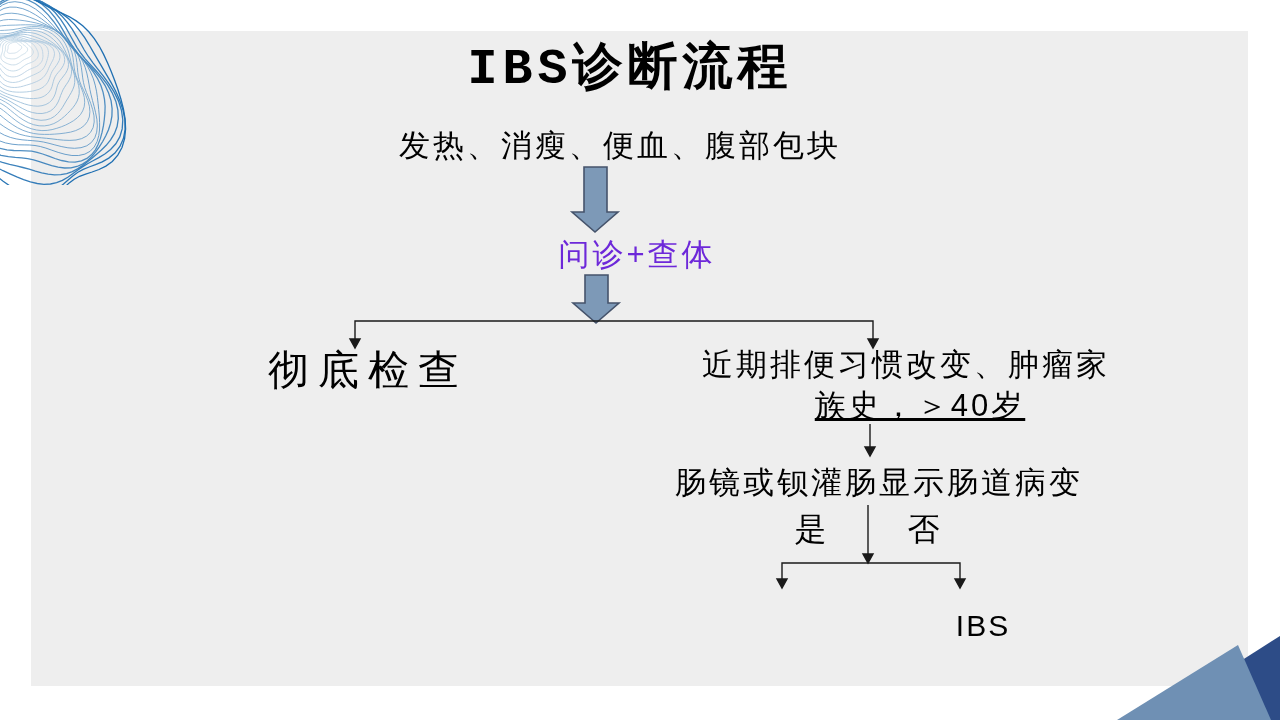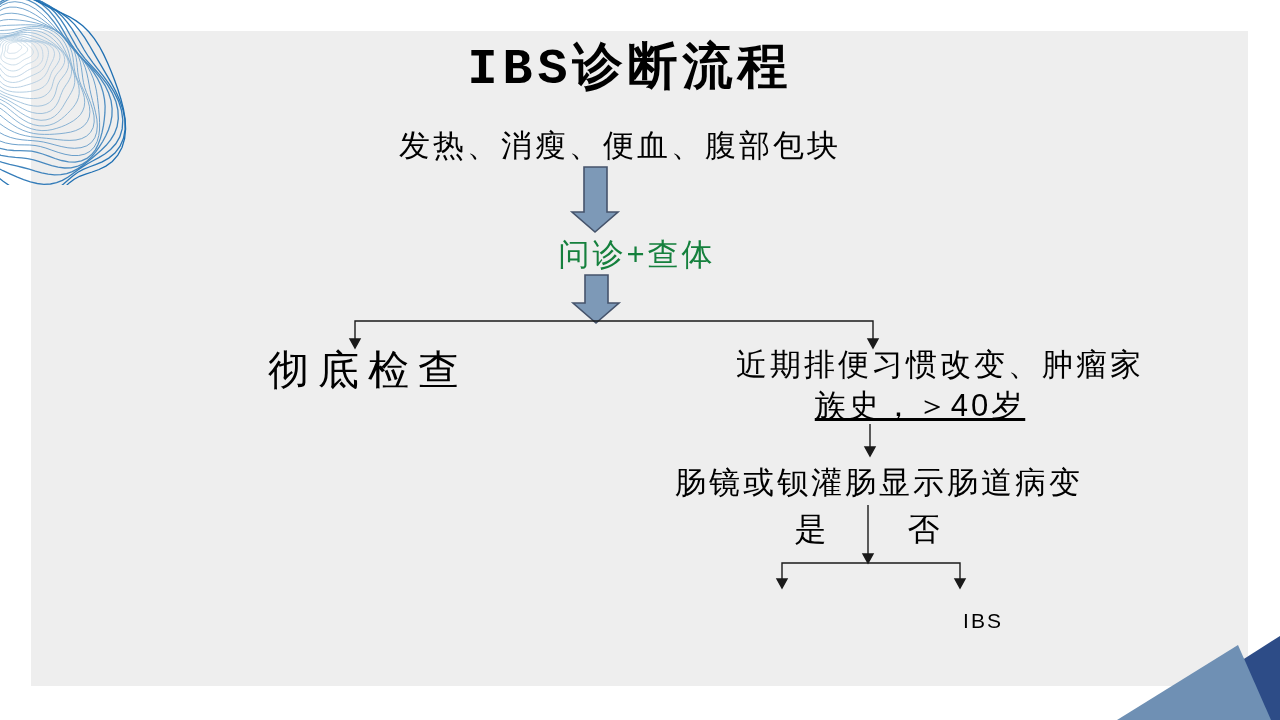--- a/index.html
+++ b/index.html
@@ -24,27 +24,27 @@
   }
   .center{transform:translateX(-50%);}
   .title{
     top:40px;left:630px;
     font-size:50px;font-weight:bold;letter-spacing:5px;
   }
   .body-text{font-size:31px;letter-spacing:3px;}
   .t-symptoms{top:127px;left:620px;}
   .t-assessment{top:236px;left:637px;}
   .t-left-branch{top:346px;left:268px;letter-spacing:9px;font-size:41px;}
-  .t-right1{top:346px;left:940px;}
+  .t-right1{top:346px;left:906px;}
   .t-right2{top:387px;left:920px;text-decoration:underline;}
   .t-invest{top:464px;left:879px;}
   .t-yes{top:510px;left:812px;font-size:32px;}
   .t-no{top:510px;left:925px;font-size:32px;}
   .t-primary{top:606px;left:774px;}
-  .t-ibs{top:608px;left:983px;font-size:21px;letter-spacing:2px;}
+  .t-ibs{top:608px;left:983px;font-size:30px;letter-spacing:2px;}
 </style>
 </head>
 <body>
 
 <div class="stage" style="background: rgb(255, 255, 255);">
 
   <div class="slide-bg" style="background: rgb(238, 238, 238);"></div>
 
   <svg id="spiral-svg" class="decor" width="160" height="185" viewBox="0 0 160 185">
       <path d="M20.7 45.6L21.1 45.9L21.4 46.3L21.7 46.8L21.7 47.3L21.7 47.9L21.4 48.4L21.1 48.9L20.6 49.4L20.2 49.8L19.6 50.2L19.2 50.6L18.7 51.0L18.2 51.3L17.8 51.6L17.3 52.0L16.8 52.3L16.3 52.5L15.7 52.8L15.2 52.9L14.6 53.1L14.0 53.1L13.5 53.2L12.9 53.2L12.3 53.3L11.7 53.3L11.1 53.3L10.5 53.4L9.8 53.4L9.2 53.3L8.6 53.1L8.1 52.8L7.6 52.5L7.4 52.0L7.2 51.5L7.2 51.0L7.3 50.4L7.5 49.9L7.7 49.4L7.9 48.9L8.0 48.5L8.1 48.1L8.1 47.7L8.1 47.2L8.1 46.7L8.2 46.3L8.3 45.8L8.6 45.3L8.9 44.8L9.3 44.3L9.8 44.0L10.4 43.6L10.9 43.3L11.5 43.1L12.1 42.8L12.7 42.6L13.3 42.5L14.0 42.3L14.6 42.2L15.2 42.2L15.8 42.3L16.4 42.4L16.9 42.6L17.3 42.9L17.7 43.3L18.0 43.6L18.3 43.9L18.6 44.3L18.9 44.5L19.3 44.8L19.7 45.0L20.2 45.3L20.7 45.6Z" fill="none" stroke="rgb(204,221,233)" stroke-width="0.9"></path>
@@ -97,21 +97,21 @@
       <path fill="none" d="M782,580 L782,563 L960,563 L960,580"></path>
       <polygon points="777,579 787,579 782,588"></polygon>
       <polygon points="955,579 965,579 960,588"></polygon>
     </g>
   </svg>
 
   <div class="txt title center" style="color: rgb(0, 0, 0); font-family: Liberation Mono, monospace;">IBS诊断流程</div>
 
   <div class="txt body-text center t-symptoms" style="color: rgb(0, 0, 0);">发热、消瘦、便血、腹部包块</div>
 
-  <div class="txt body-text center t-assessment" style="color: #15803d;">问诊+查体</div>
+  <div class="txt body-text center t-assessment" style="color: #6d28d9;">问诊+查体</div>
 
   <div class="txt body-text t-left-branch" style="color: rgb(0, 0, 0);">彻底检查</div>
 
   <div class="txt body-text center t-right1" style="color: rgb(0, 0, 0);">近期排便习惯改变、肿瘤家</div>
   <div class="txt body-text center t-right2" style="color: rgb(0, 0, 0);">族史，＞40岁</div>
 
   <div class="txt body-text center t-invest" style="color: rgb(0, 0, 0);">肠镜或钡灌肠显示肠道病变</div>
 
   <div class="txt body-text center t-yes" style="color: rgb(0, 0, 0);">是</div>
   <div class="txt body-text center t-no" style="color: rgb(0, 0, 0);">否</div>

